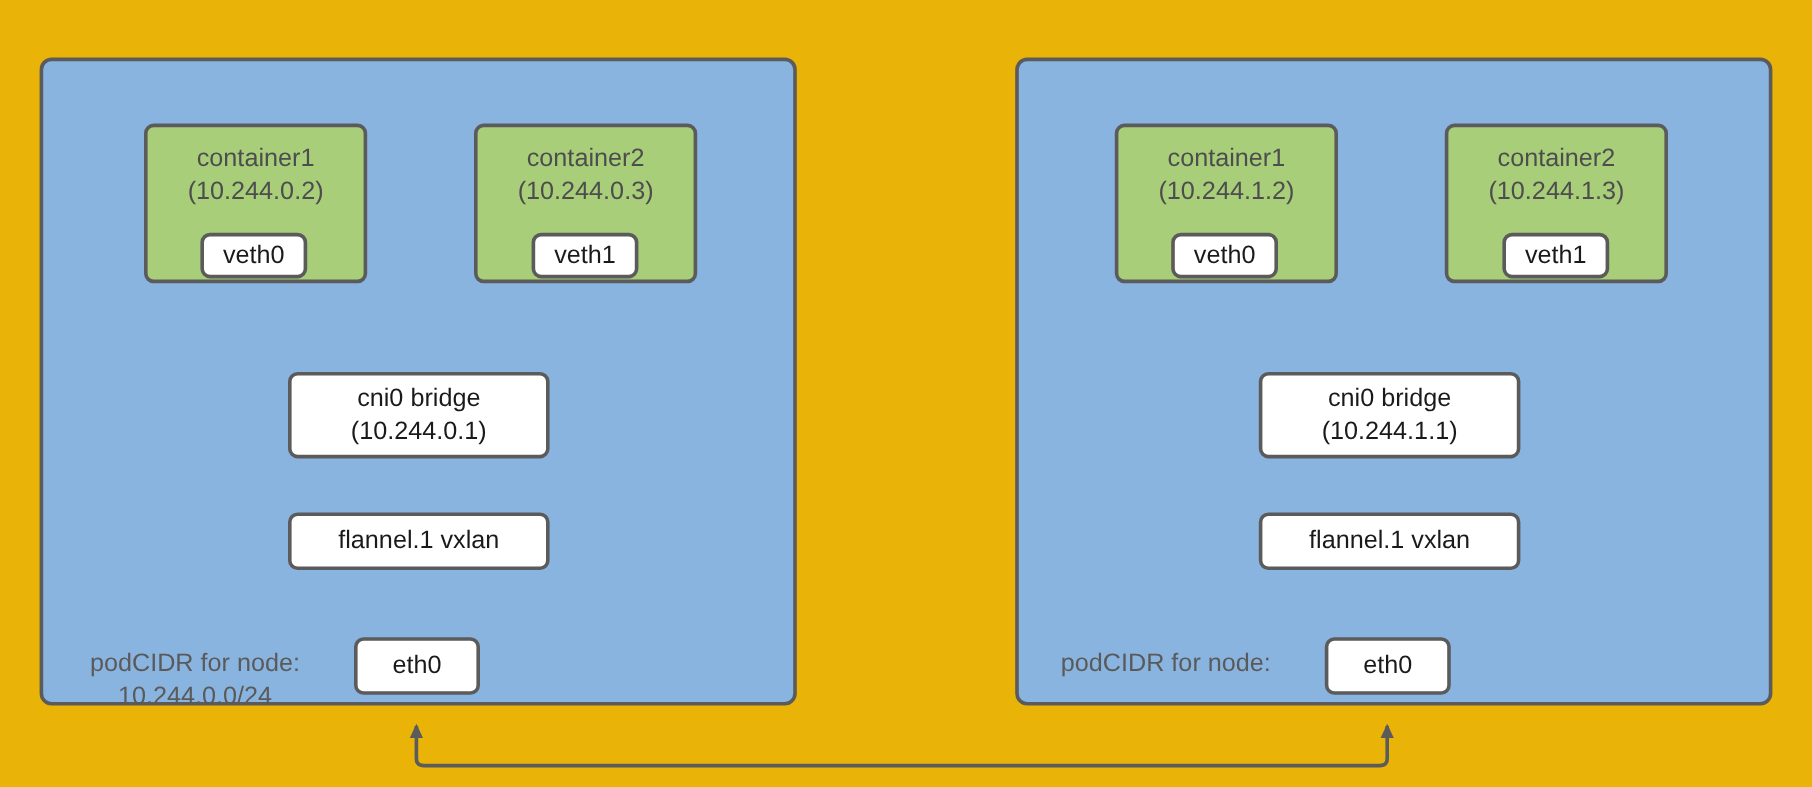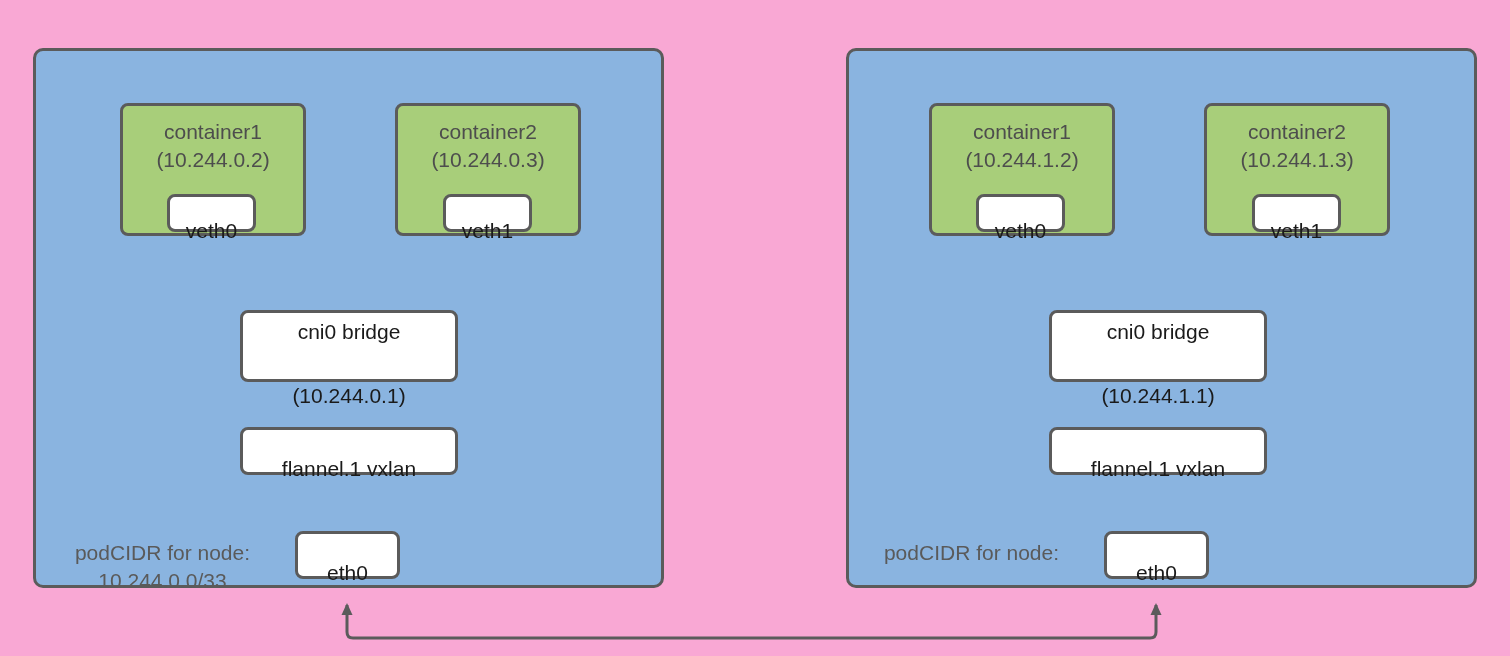--- a/index.html
+++ b/index.html
@@ -4,21 +4,21 @@
 <style>
   html, body {
     margin: 0;
     padding: 0;
     background: #ffffff;
   }
   #canvas {
     position: relative;
     width: 1510px;
     height: 656px;
-    background: #f9a8d4;
+    background: #eab308;
     font-family: "Liberation Sans", sans-serif;
     overflow: hidden;
   }
   #svg-layer {
     position: absolute;
     left: 0;
     top: 0;
     width: 1510px;
     height: 656px;
   }
@@ -58,21 +58,20 @@
     flex-direction: column;
     align-items: center;
     justify-content: center;
   }
   .white-label {
     color: #1a1a1a;
     font-size: 21px;
     line-height: 28px;
     text-align: left;
     white-space: nowrap;
-    margin-top: 36px;
   }
   .veth-box {
     position: absolute;
     background: #ffffff;
     border: 3px solid #5b5b5b;
     border-radius: 8px;
     box-sizing: border-box;
     display: flex;
     align-items: center;
     justify-content: center;
@@ -173,21 +172,21 @@
   <div class="white-box" style="left:240px; top:427px; width:218px; height:48px;">
     <span class="white-label">flannel.1 vxlan</span>
   </div>
 
   <div class="white-box" style="left:295px; top:531px; width:105px; height:48px; z-index:6;">
     <span class="white-label">eth0</span>
   </div>
 
   <div class="cidr-text" style="left:55px; top:519px; width:215px;">
     <div>podCIDR for node:</div>
-    <div>10.244.0.0/33</div>
+    <div>10.244.0.0/24</div>
   </div>
 
   <div class="node-box" style="left:846px; top:48px; width:631px; height:540px;"></div>
 
   <div class="container-box" style="left:929px; top:103px; width:186px; height:133px;">
     <div class="container-label">container1</div>
     <div class="container-label">(10.244.1.2)</div>
   </div>
   <div class="veth-box" style="left:976px; top:194px; width:89px; height:38px;">
     <span class="white-label">veth0</span>

